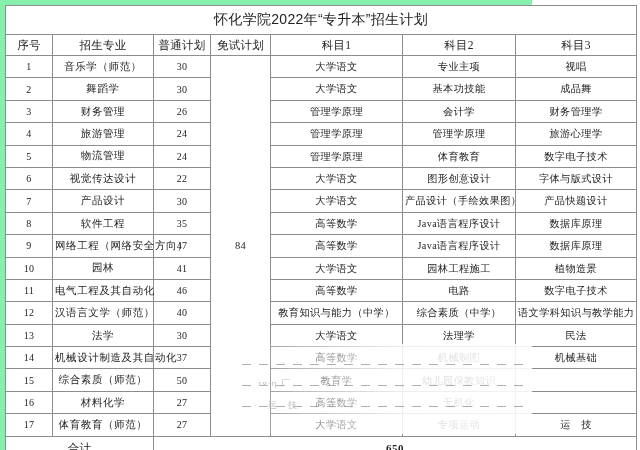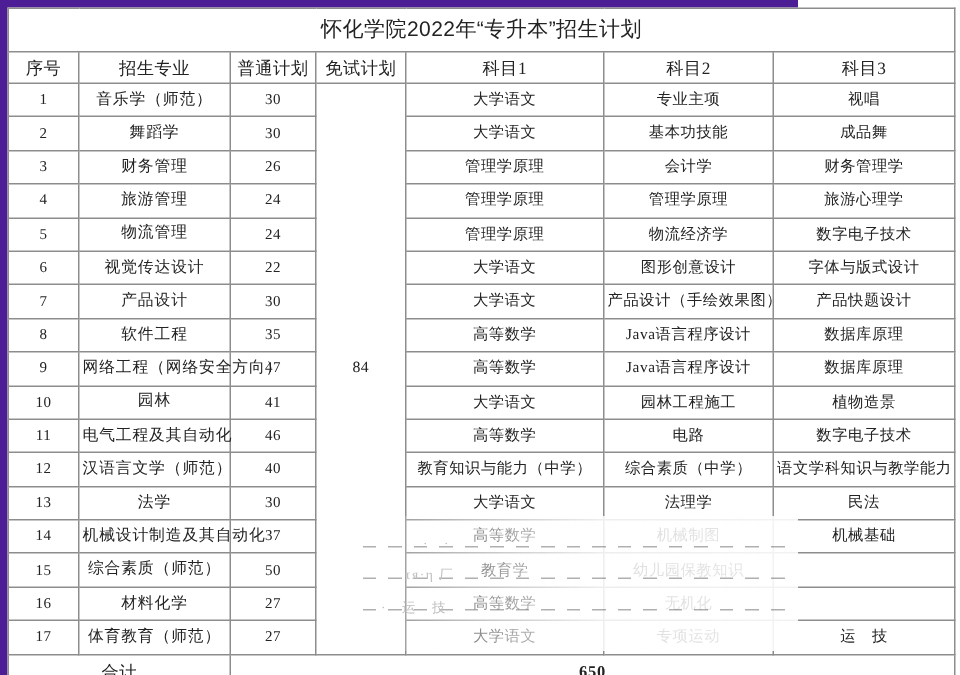--- a/index.html
+++ b/index.html
@@ -8,21 +8,21 @@
     background:#ffffff;
     font-family:"Liberation Serif","DejaVu Serif",serif;
     color:#1a1a1a;
     -webkit-font-smoothing:antialiased;
   }
   #sheet{
     position:relative;
     width:532px;height:450px;
     box-sizing:border-box;
     padding:5px 4px 4px 5px;
-    background:#4c1d95;
+    background:#86efac;
   }
   table.plan{
     width:631px;
     border-collapse:collapse;
     table-layout:fixed;
     background:#ffffff;
   }
   table.plan td,table.plan th{
     border:1px solid #8d8d8d;
     text-align:center;
@@ -172,21 +172,21 @@
           <td class="num">24</td>
           <td class="subj">管理学原理</td>
           <td class="subj">管理学原理</td>
           <td class="subj">旅游心理学</td>
         </tr>
         <tr class="body-row">
           <td class="num">5</td>
           <td class="major">物流管理</td>
           <td class="num">24</td>
           <td class="subj">管理学原理</td>
-          <td class="subj">物流经济学</td>
+          <td class="subj">体育教育</td>
           <td class="subj">数字电子技术</td>
         </tr>
         <tr class="body-row">
           <td class="num">6</td>
           <td class="major">视觉传达设计</td>
           <td class="num">22</td>
           <td class="subj">大学语文</td>
           <td class="subj">图形创意设计</td>
           <td class="subj">字体与版式设计</td>
         </tr>
@@ -283,17 +283,17 @@
         <td class="total-value" colspan="5">650</td>
       </tr>
     </tbody>
   </table>
 
   <div id="watermark">
     <div class="dash" style="top:20px;"></div>
     <div class="dash" style="top:41px;"></div>
     <div class="dash" style="top:62px;"></div>
     <div class="wm-text" style="top:12px;left:40px;">·　·</div>
-    <div class="wm-text" style="top:33px;left:28px;">τя·η 厂</div>
+    <div class="wm-text" style="top:33px;left:16px;">τя·η 厂</div>
     <div class="wm-text" style="top:55px;left:12px;text-align:right;">·　运　技</div>
   </div>
 
 </div>
 
 </body></html>

